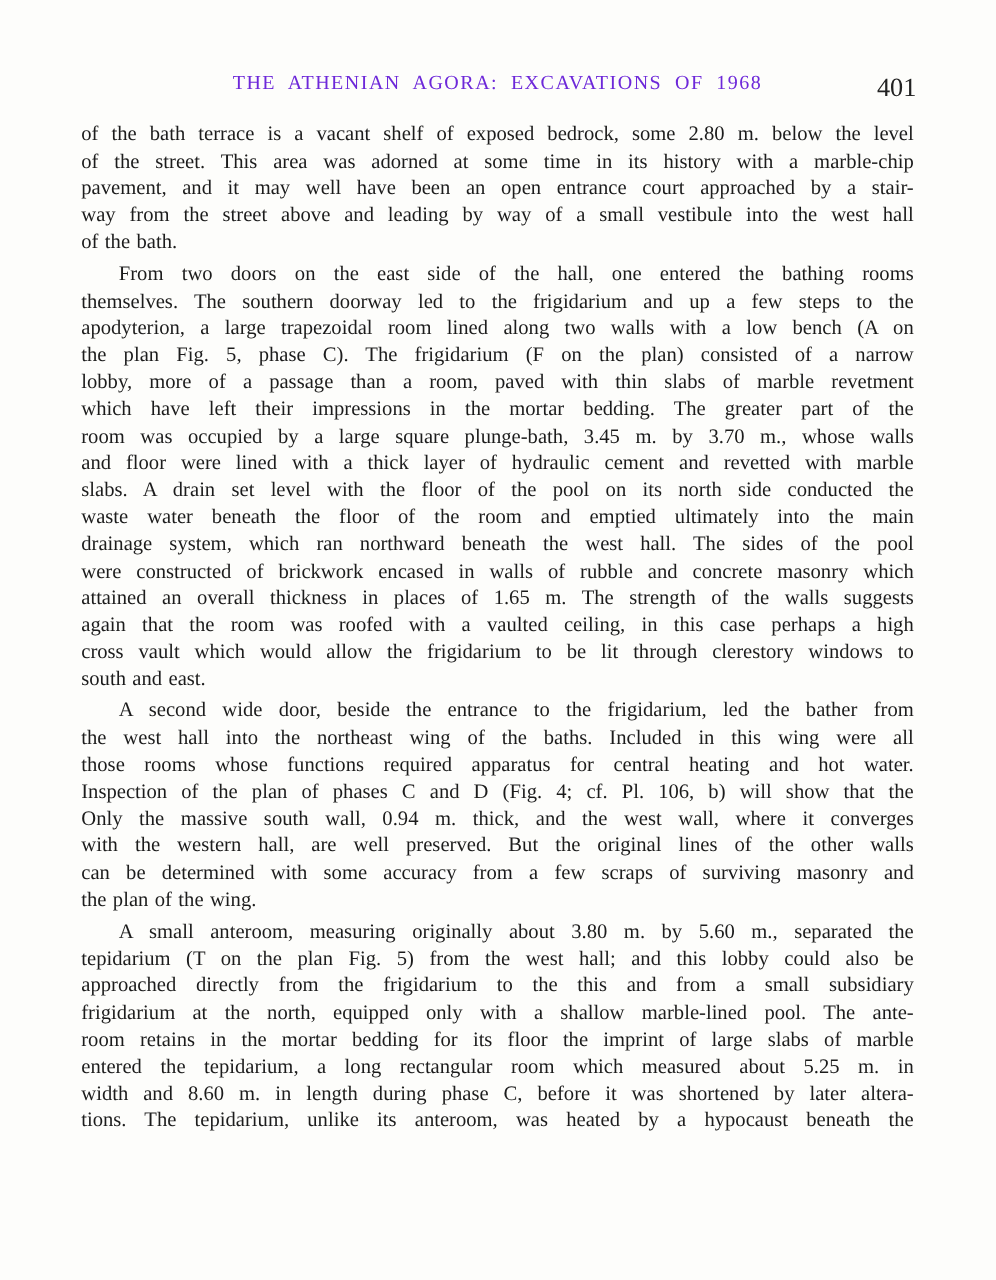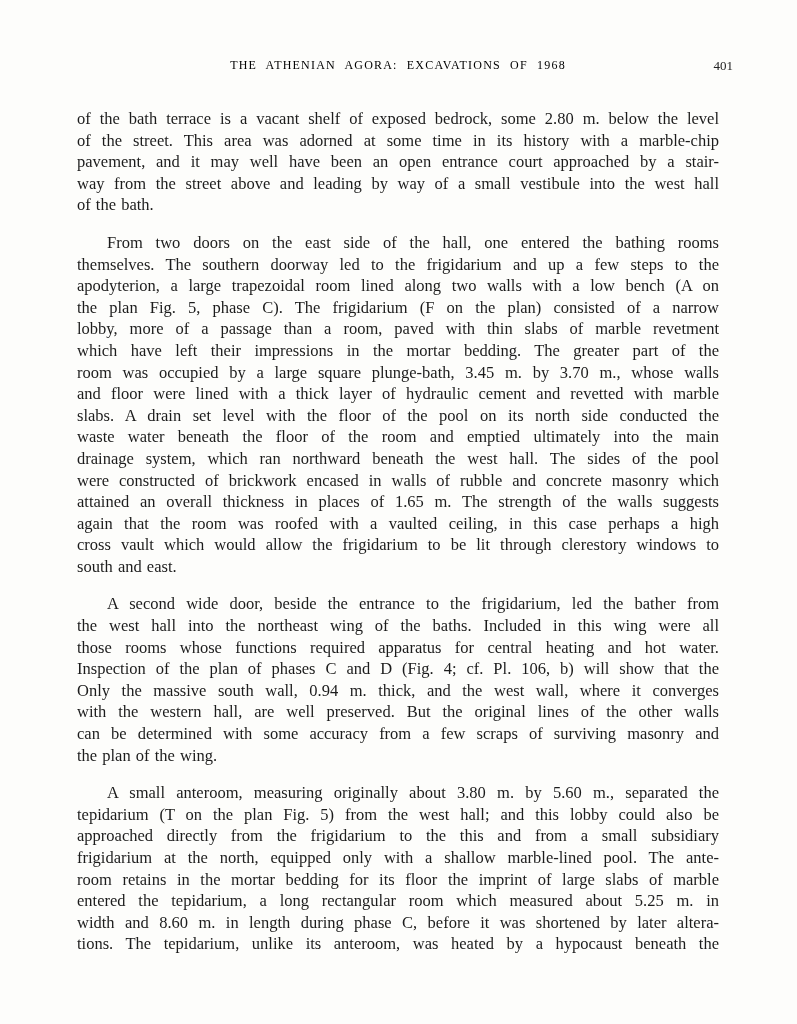--- a/index.html
+++ b/index.html
@@ -20,41 +20,41 @@
   .running-head {
     position: absolute;
     top: 58px;
     left: 61px;
     width: 674px;
     height: 20px;
   }
   .running-title {
     display: block;
     text-align: center;
-    font-size: 12px;
+    font-size: 16px;
     letter-spacing: 1.2px;
     word-spacing: 5px;
-    color: #000000;
+    color: #6d28d9;
     white-space: nowrap;
   }
   .page-number {
     position: absolute;
     right: 2px;
     top: 0;
-    font-size: 13px;
+    font-size: 21px;
     color: #222;
   }
   .body-text {
     position: absolute;
     top: 92px;
     left: 61px;
     width: 674px;
   }
   .para {
-    margin: 16px;
+    margin: 4px;
     padding: 0;
   }
   .line {
     font-size: 16.5px;
     line-height: 21.6px;
     word-spacing: 1px;
     text-align: justify;
     text-align-last: justify;
     white-space: normal;
     color: #1c1c1c;

